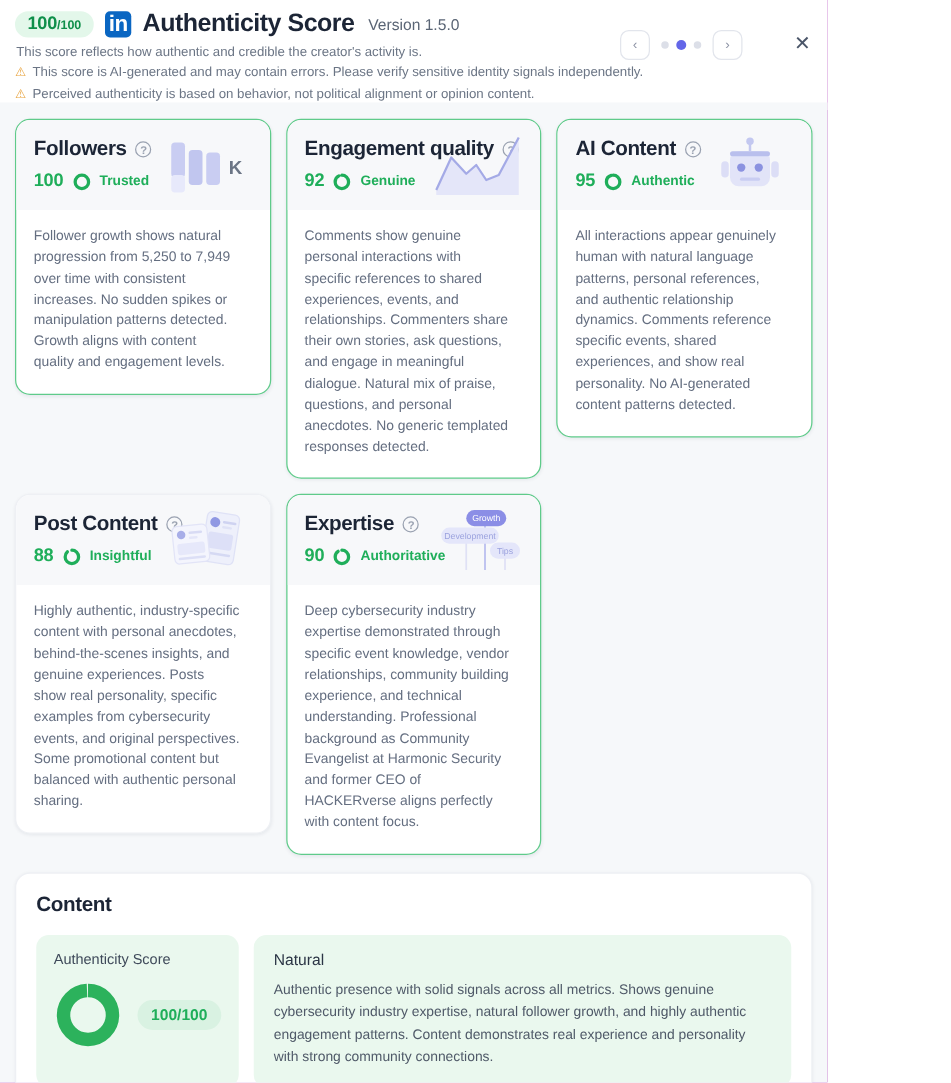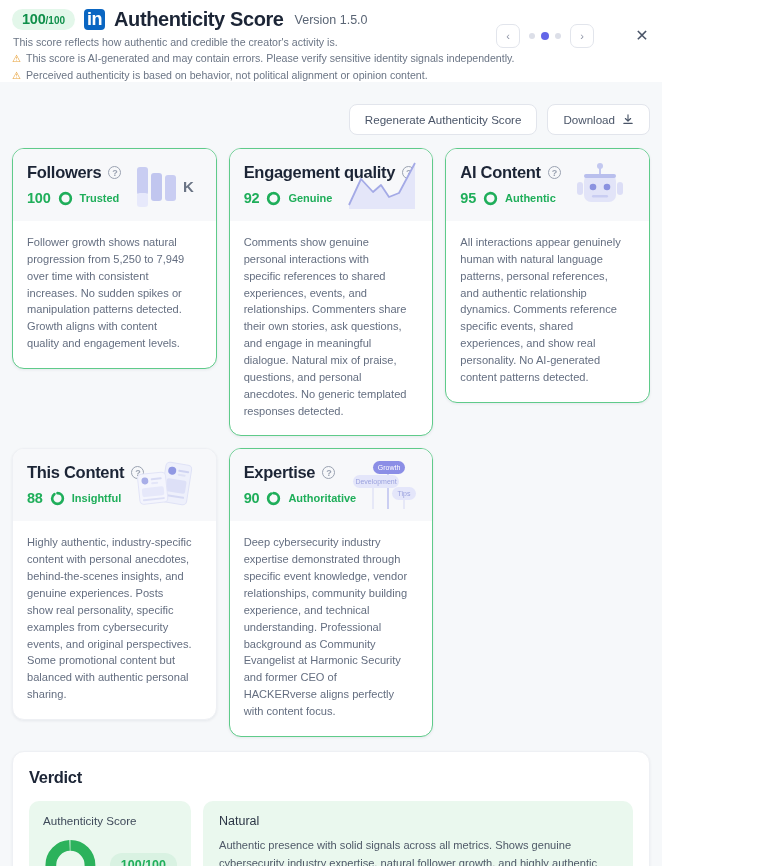--- a/index.html
+++ b/index.html
@@ -157,30 +157,20 @@
         <span class="dot active"></span>
         <span class="dot"></span>
       </div>
       <div class="nav-btn">›</div>
     </div>
     <div class="close-btn">✕</div>
   </div>
 
   <div class="body-area">
 
-    <div class="actions">
-      <button class="action-btn">Regenerate Authenticity Score</button>
-      <button class="action-btn">
-        <span>Download</span>
-        <svg width="12" height="12" viewBox="0 0 16 16">
-          <path d="M8 1 L8 9 M4.5 6 L8 9.6 L11.5 6" stroke="#4a5568" stroke-width="1.5" fill="none" stroke-linecap="round" stroke-linejoin="round"></path>
-          <path d="M2.5 12.5 L13.5 12.5" stroke="#4a5568" stroke-width="1.6" stroke-linecap="round"></path>
-        </svg>
-      </button>
-    </div>
 
     <div class="grid">
 
       <div class="card green">
         <div class="card-head">
           <div class="card-title">
             <span>Followers</span>
             <span class="help-icon">?</span>
           </div>
           <div class="metric-row">
@@ -258,21 +248,21 @@
           </div>
         </div>
         <div class="card-body">
           <div class="card-desc">All interactions appear genuinely human with natural language patterns, personal references, and authentic relationship dynamics. Comments reference specific events, shared experiences, and show real personality. No AI-generated content patterns detected.</div>
         </div>
       </div>
 
       <div class="card plain">
         <div class="card-head">
           <div class="card-title">
-            <span>This Content</span>
+            <span>Post Content</span>
             <span class="help-icon">?</span>
           </div>
           <div class="metric-row">
             <span class="metric-score">88</span>
             <svg class="ring" width="15" height="15" viewBox="0 0 24 24">
               <circle cx="12" cy="12" r="8.6" fill="none" stroke="#1fae5a" stroke-width="4.2" stroke-dasharray="47.5 54" stroke-linecap="round" transform="rotate(-90 12 12)"></circle>
             </svg>
             <span class="metric-label">Insightful</span>
           </div>
           <div class="card-art">
@@ -331,21 +321,21 @@
         <div class="card-body">
           <div class="card-desc">Deep cybersecurity industry expertise demonstrated through specific event knowledge, vendor relationships, community building experience, and technical understanding. Professional background as Community Evangelist at Harmonic Security and former CEO of HACKERverse aligns perfectly with content focus.</div>
         </div>
       </div>
 
       <div></div>
     </div>
 
     <div class="verdict-wrap">
       <div class="verdict">
-        <div class="verdict-title">Verdict</div>
+        <div class="verdict-title">Content</div>
         <div class="verdict-cols">
           <div class="v-score-box">
             <div class="v-score-label">Authenticity Score</div>
             <div class="v-score-row">
               <svg width="56" height="56" viewBox="0 0 56 56">
                 <circle cx="28" cy="28" r="20" fill="none" stroke="#2cb25c" stroke-width="11" stroke-dasharray="124 126" transform="rotate(-90 28 28)"></circle>
               </svg>
               <span class="v-pill">100/100</span>
             </div>
           </div>

